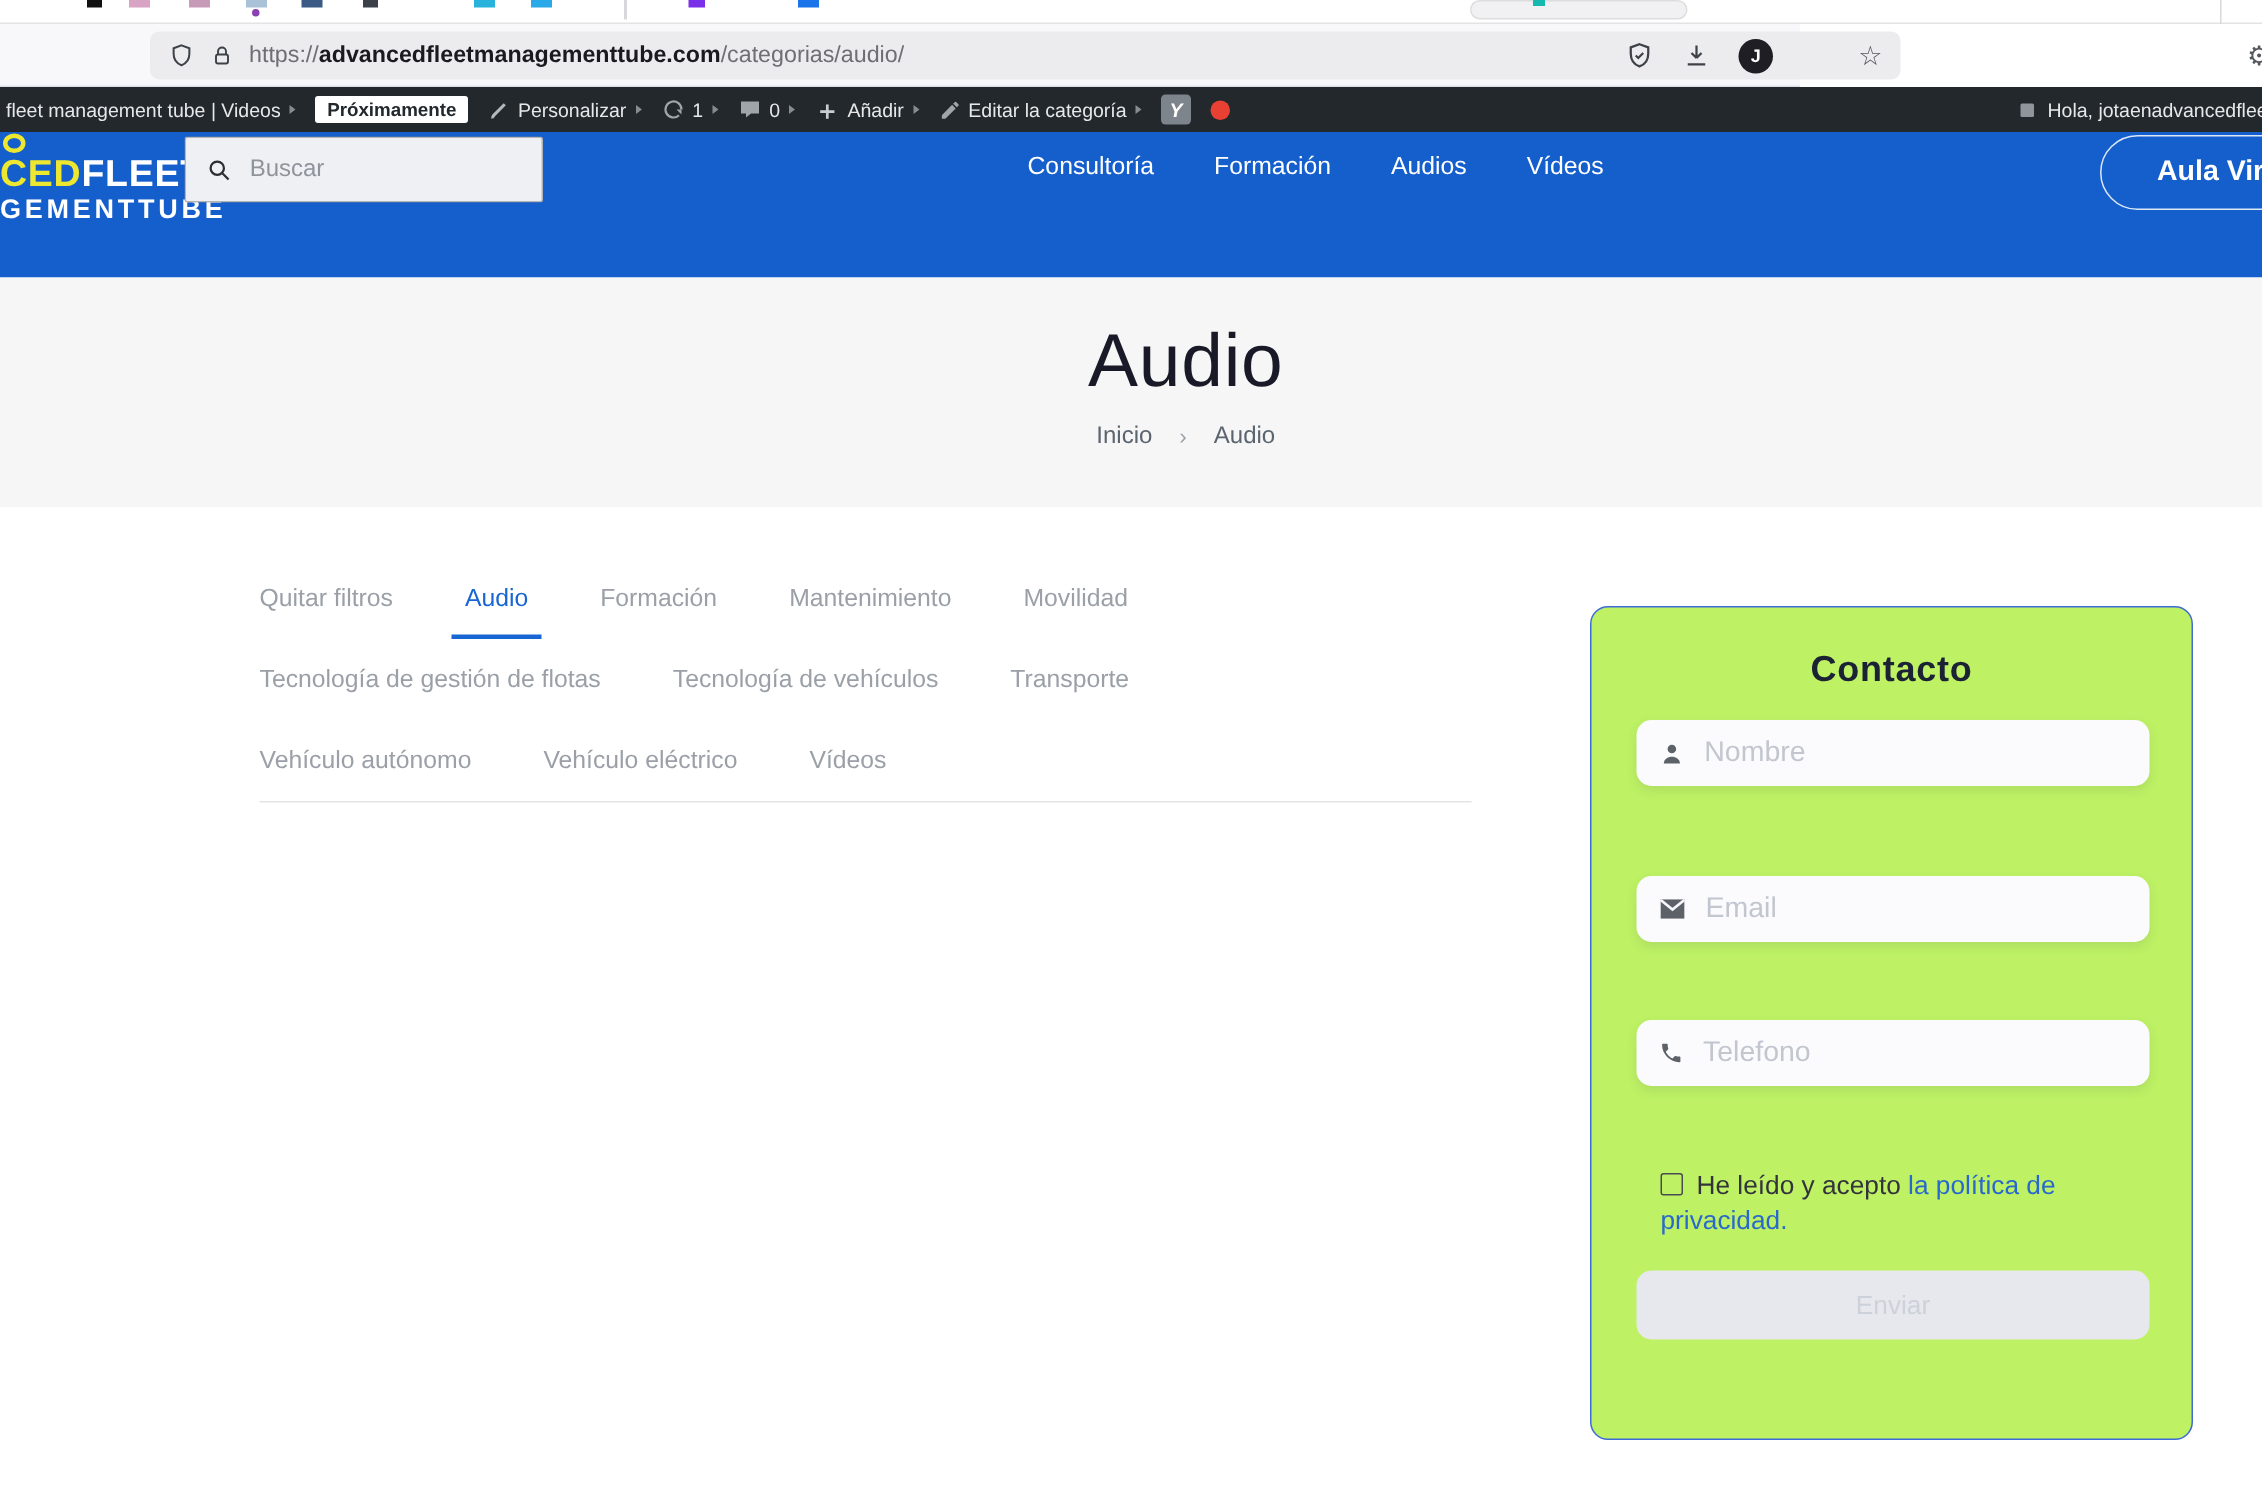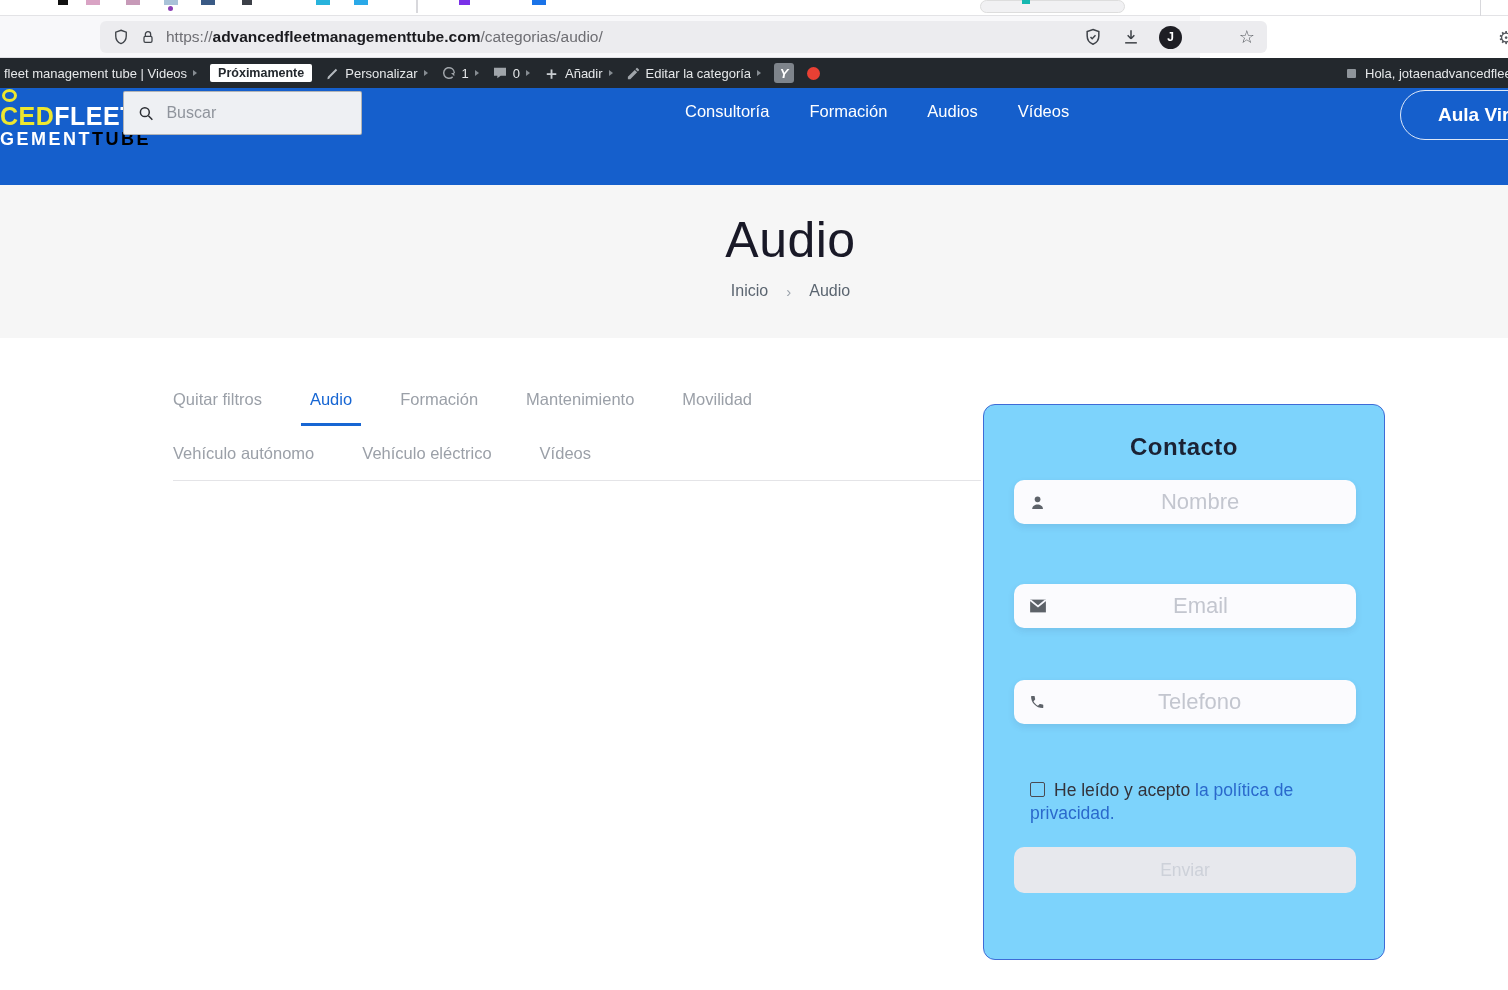--- a/index.html
+++ b/index.html
@@ -34,21 +34,21 @@
   .admin-right { position:absolute; left:1347px; top:0; height:30px; display:flex; align-items:center; gap:9px; }
   .mini-avatar { width:9px; height:9px; background:#8f959b; border-radius:1px; }
 
   
   .siteheader { position:absolute; top:88px; left:0; width:1508px; height:97px; background:#155FCC; }
   .logo { position:absolute; left:0; top:0; width:120px; }
   .logo-ring { position:absolute; left:2px; top:1px; width:15px; height:13px; border:3px solid #EDE72F; border-radius:50%; }
   .logo-l1 { position:absolute; left:0; top:14px; font-size:25px; font-weight:bold; letter-spacing:0.5px; color:#fff; }
   .logo-l1 .yl { color:#EDE72F; }
   .logo-l2 { position:absolute; left:0; top:41px; font-size:18px; font-weight:bold; letter-spacing:2.5px; color:#fff; }
-  .logo-l2 .yl { color:#000000; }
+  .logo-l2 .yl { color:#ffffff; }
   .search { position:absolute; left:123px; top:3px; width:239px; height:44px; background:#eef0f3; border:1px solid rgba(0,0,0,0.25); border-radius:2px; display:flex; align-items:center; padding:0 14px; gap:12px; }
   .search input { border:none; outline:none; background:transparent; font-size:16px; color:#30343a; width:100%; font-family:inherit; }
   .search input::placeholder { color:#8f949c; }
   .mainnav { position:absolute; left:685px; top:14px; display:flex; gap:40px; }
   .mainnav a { color:#fff; font-size:16.5px; font-weight:500; text-decoration:none; }
   .aula-btn { position:absolute; left:1400px; top:2px; width:180px; height:50px; border:1.5px solid rgba(255,255,255,0.85); border-radius:26px; color:#fff; font-size:19px; font-weight:600; display:flex; align-items:center; padding-left:37px; }
 
   
   .hero { position:absolute; top:185px; left:0; width:1508px; height:153px; background:#f6f6f6; }
   .hero-inner { margin-left:163px; width:1255px; text-align:center; padding-top:24px; }
@@ -61,24 +61,24 @@
   .content { position:absolute; top:338px; left:0; width:1508px; height:652px; background:#fff; }
   .filters { margin-left:173px; width:808px; padding-top:34px; }
   .frow { display:flex; justify-content:flex-start; align-items:center; gap:48px; height:54px; }
   .frow a { color:#9ba0a8; font-size:16.5px; text-decoration:none; white-space:nowrap; }
   .frow a.active { color:#1766d3; font-weight:500; position:relative; }
   .frow a.active::after { content:""; position:absolute; left:50%; transform:translateX(-50%); bottom:-17px; width:60px; height:2.5px; background:#1766d3; }
   .fdivider { margin-left:173px; width:808px; border:none; border-top:1px solid #e4e4e7; }
   .empty-msg { margin-left:163px; margin-top:30px; font-size:16px; color:#2f2f35; }
 
   
-  .card { position:absolute; left:983px; top:66px; width:402px; height:556px; background:#7dd3fc; border:1px solid #3e6bd6; border-radius:12px; }
+  .card { position:absolute; left:1060px; top:66px; width:402px; height:556px; background:#bef264; border:1px solid #3e6bd6; border-radius:12px; }
   .card-title { position:absolute; top:28px; width:100%; text-align:center; font-size:24px; font-weight:bold; color:#1b2234; letter-spacing:0.5px; }
   .field { position:absolute; left:30px; width:342px; height:44px; background:#fbfbfe; border-radius:10px; box-shadow:0 3px 7px rgba(50,50,90,0.10); display:flex; align-items:center; padding:0 15px; gap:13px; }
-  .field input { border:none; outline:none; background:transparent; font-size:22px; color:#3a3f46; width:100%; font-family:inherit;text-align:center; }
+  .field input { border:none; outline:none; background:transparent; font-size:19px; color:#3a3f46; width:100%; font-family:inherit; }
   .field input::placeholder { color:#c3c6cf; }
   .f-name { top:75px; } .f-email { top:179px; } .f-phone { top:275px; }
   .consent { position:absolute; left:46px; top:374px; width:320px; font-size:17.5px; line-height:1.33; color:#33333b; }
   .cbox { display:inline-block; width:15px; height:15px; border:1.6px solid #4a4a52; border-radius:2px; margin-right:9px; vertical-align:-1px; background:transparent; }
   .consent a { color:#2a69cc; text-decoration:none; }
   .submit { position:absolute; left:30px; top:442px; width:342px; height:46px; background:#e7e8ed; border:none; border-radius:10px; color:#cdd1d9; font-size:17.5px; font-weight:500; font-family:inherit; }
 </style>
 </head>
 <body>
 
@@ -212,20 +212,25 @@
   <div class="content">
     <div class="filters">
       <div class="frow">
         <a href="#">Quitar filtros</a>
         <a href="#" class="active">Audio</a>
         <a href="#">Formación</a>
         <a href="#">Mantenimiento</a>
         <a href="#">Movilidad</a>
       </div>
       <div class="frow">
+        <a href="#">Tecnología de gestión de flotas</a>
+        <a href="#">Tecnología de vehículos</a>
+        <a href="#">Transporte</a>
+      </div>
+      <div class="frow">
         <a href="#">Vehículo autónomo</a>
         <a href="#">Vehículo eléctrico</a>
         <a href="#">Vídeos</a>
       </div>
     </div>
     <hr class="fdivider">
 
     <div class="card">
       <div class="card-title">Contacto</div>
       <div class="field f-name">

